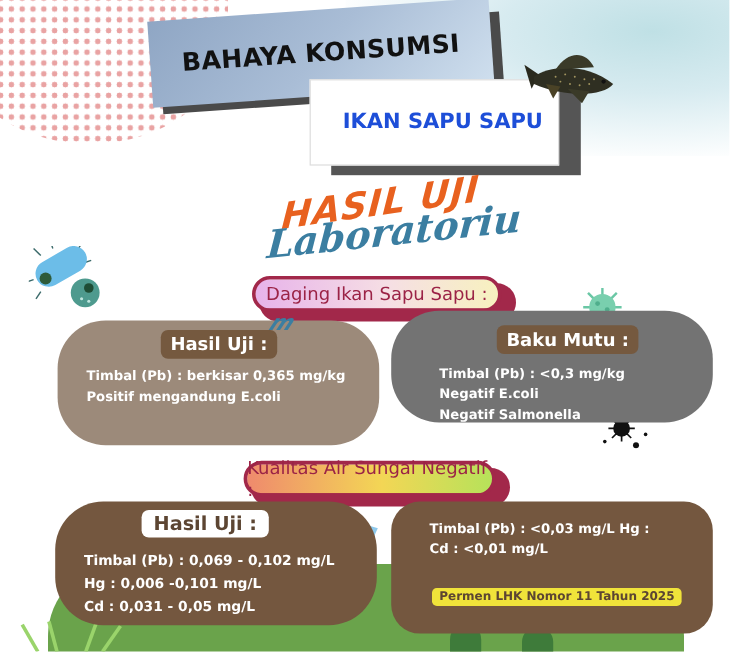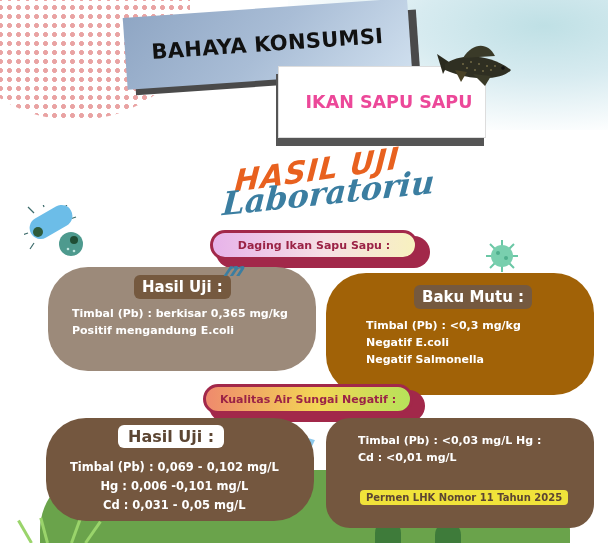--- a/index.html
+++ b/index.html
@@ -24,68 +24,68 @@
   .title1-shadow { position: absolute; left: 8px; top: 12px; width: 285px; height: 66px; background: #4a4a4a; }
   .title1 {
     position: absolute; left: 0; top: 0; width: 285px; height: 72px;
     background: linear-gradient(135deg, #8fa6c4 0%, #a9bdd6 50%, #cfdfee 100%);
     display: flex; align-items: center; justify-content: center;
     font-family: "DejaVu Sans", sans-serif; font-weight: bold; font-size: 21px; color: #111;
     letter-spacing: .3px;
   }
   .title2-shadow { position: absolute; left: 276px; top: 74px; width: 208px; height: 72px; background: #555; }
   .title2 {
-    position: absolute; left: 278px; top: 66px; width: 208px; height: 72px;
+    position: absolute; left: 258px; top: 66px; width: 208px; height: 72px;
     background: #fff; border: 1px solid #ddd;
     display: flex; align-items: center; justify-content: center;
-    font-weight: bold; font-size: 17.5px; color: #ec4899; padding-left: 14px;
+    font-weight: bold; font-size: 17.5px; color: #1d4ed8; padding-left: 14px;
   }
   .fish { position: absolute; left: 433px; top: 40px; width: 85px; height: 50px; }
 
   .lab-title { position: absolute; left: 222px; top: 150px; width: 220px; height: 70px; }
   .lab-1 {
     position: absolute; left: 12px; top: 2px; transform: rotate(-8deg) skewX(-12deg);
     font-family: "DejaVu Sans", sans-serif; font-weight: bold; font-style: italic;
     font-size: 30px; color: #e8611f; letter-spacing: 1px;
   }
   .lab-2 {
     position: absolute; left: 0; top: 24px; transform: rotate(-6deg) skewX(-10deg);
     font-family: "DejaVu Serif", serif; font-weight: bold; font-style: italic;
     font-size: 32px; color: #3b7ea1;
   }
 
   .pill { position: absolute; height: 30px; }
   .pill-back { position: absolute; left: 6px; top: 6px; right: -12px; bottom: -8px; background: #a2284a; border-radius: 16px; }
   .pill-front {
     position: absolute; inset: 0; border-radius: 16px; border: 3px solid #a2284a;
     display: flex; align-items: center; justify-content: center;
-    font-weight: bold; font-size: 11px; color: #9b2346;
+    font-weight: normal; font-size: 15px; color: #9b2346;
   }
   .pill1 { left: 210px; top: 230px; width: 208px; }
   .pill1 .pill-front { background: linear-gradient(90deg, #e7b3ea 0%, #f6dfe4 55%, #f7f1bf 100%); }
   .pill2 { left: 203px; top: 384px; width: 210px; }
   .pill2 .pill-front { background: linear-gradient(90deg, #ef8a6d 0%, #f3d655 55%, #b6e25a 100%); }
 
   .card { position: absolute; color: #fff; font-weight: bold; }
   .card-lt { left: 48px; top: 267px; width: 268px; height: 104px; background: #9c8a7a; border-radius: 40px; }
-  .card-rt { left: 326px; top: 273px; width: 268px; height: 122px; background: #a16207; border-radius: 40px; }
+  .card-rt { left: 326px; top: 259px; width: 268px; height: 93px; background: #737373; border-radius: 40px; }
   .card-lb { left: 46px; top: 418px; width: 268px; height: 103px; background: #74573f; border-radius: 40px; }
   .card-rb { left: 326px; top: 418px; width: 268px; height: 110px; background: #74573f; border-radius: 24px; }
 
   .chip-dark {
     position: absolute; background: #75593f; color: #fff; border-radius: 6px;
     font-size: 15px; padding: 3px 8px; font-weight: bold;
   }
   .chip-light {
     position: absolute; background: #fff; color: #5c4532; border-radius: 6px;
     font-size: 16px; padding: 2px 10px; font-weight: bold;
   }
   .lines { position: absolute; font-size: 11px; line-height: 17px; font-weight: bold; color: #fff; }
   .lines div { white-space: nowrap; }
-  .lines-lg { font-size: 11.5px; line-height: 19px; text-align: center; }
+  .lines-lg { font-size: 11.5px; line-height: 19px; }
 
   .badge-yellow {
     position: absolute; left: 34px; top: 72px; background: #f0e33a; color: #5c4532;
     border-radius: 4px; font-size: 10px; font-weight: bold; padding: 2px 6px; white-space: nowrap; text-align: center;
   }
 
   .grass { position: absolute; left: 40px; top: 470px; width: 530px; height: 80px; background: #6aa34b; border-radius: 60px 60px 0 0; }
   .river {
     position: absolute; left: 150px; top: 440px; width: 210px; height: 140px;
     border-radius: 50%; border: 28px solid #8ec9ec; border-color: #8ec9ec transparent transparent transparent;

